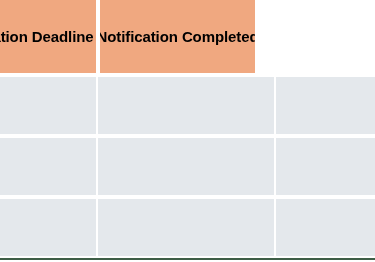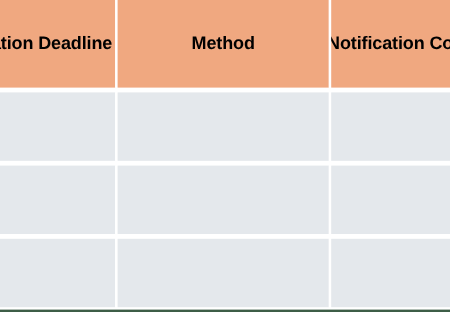--- a/index.html
+++ b/index.html
@@ -93,21 +93,20 @@
 </head>
 <body>
 
 <div class="table-viewport">
 
   <div class="table">
 
     <div class="row header-row">
       <div class="header-cell col-1">Notification Deadline</div>
       <div class="gap"></div>
-      <div class="header-cell col-2">Method</div>
       <div class="gap"></div>
       <div class="header-cell col-3">Notification Completed</div>
     </div>
 
     <div class="body-block">
 
       <div class="row body-row">
         <div class="body-cell col-1"></div>
         <div class="gap"></div>
         <div class="body-cell col-2"></div>

